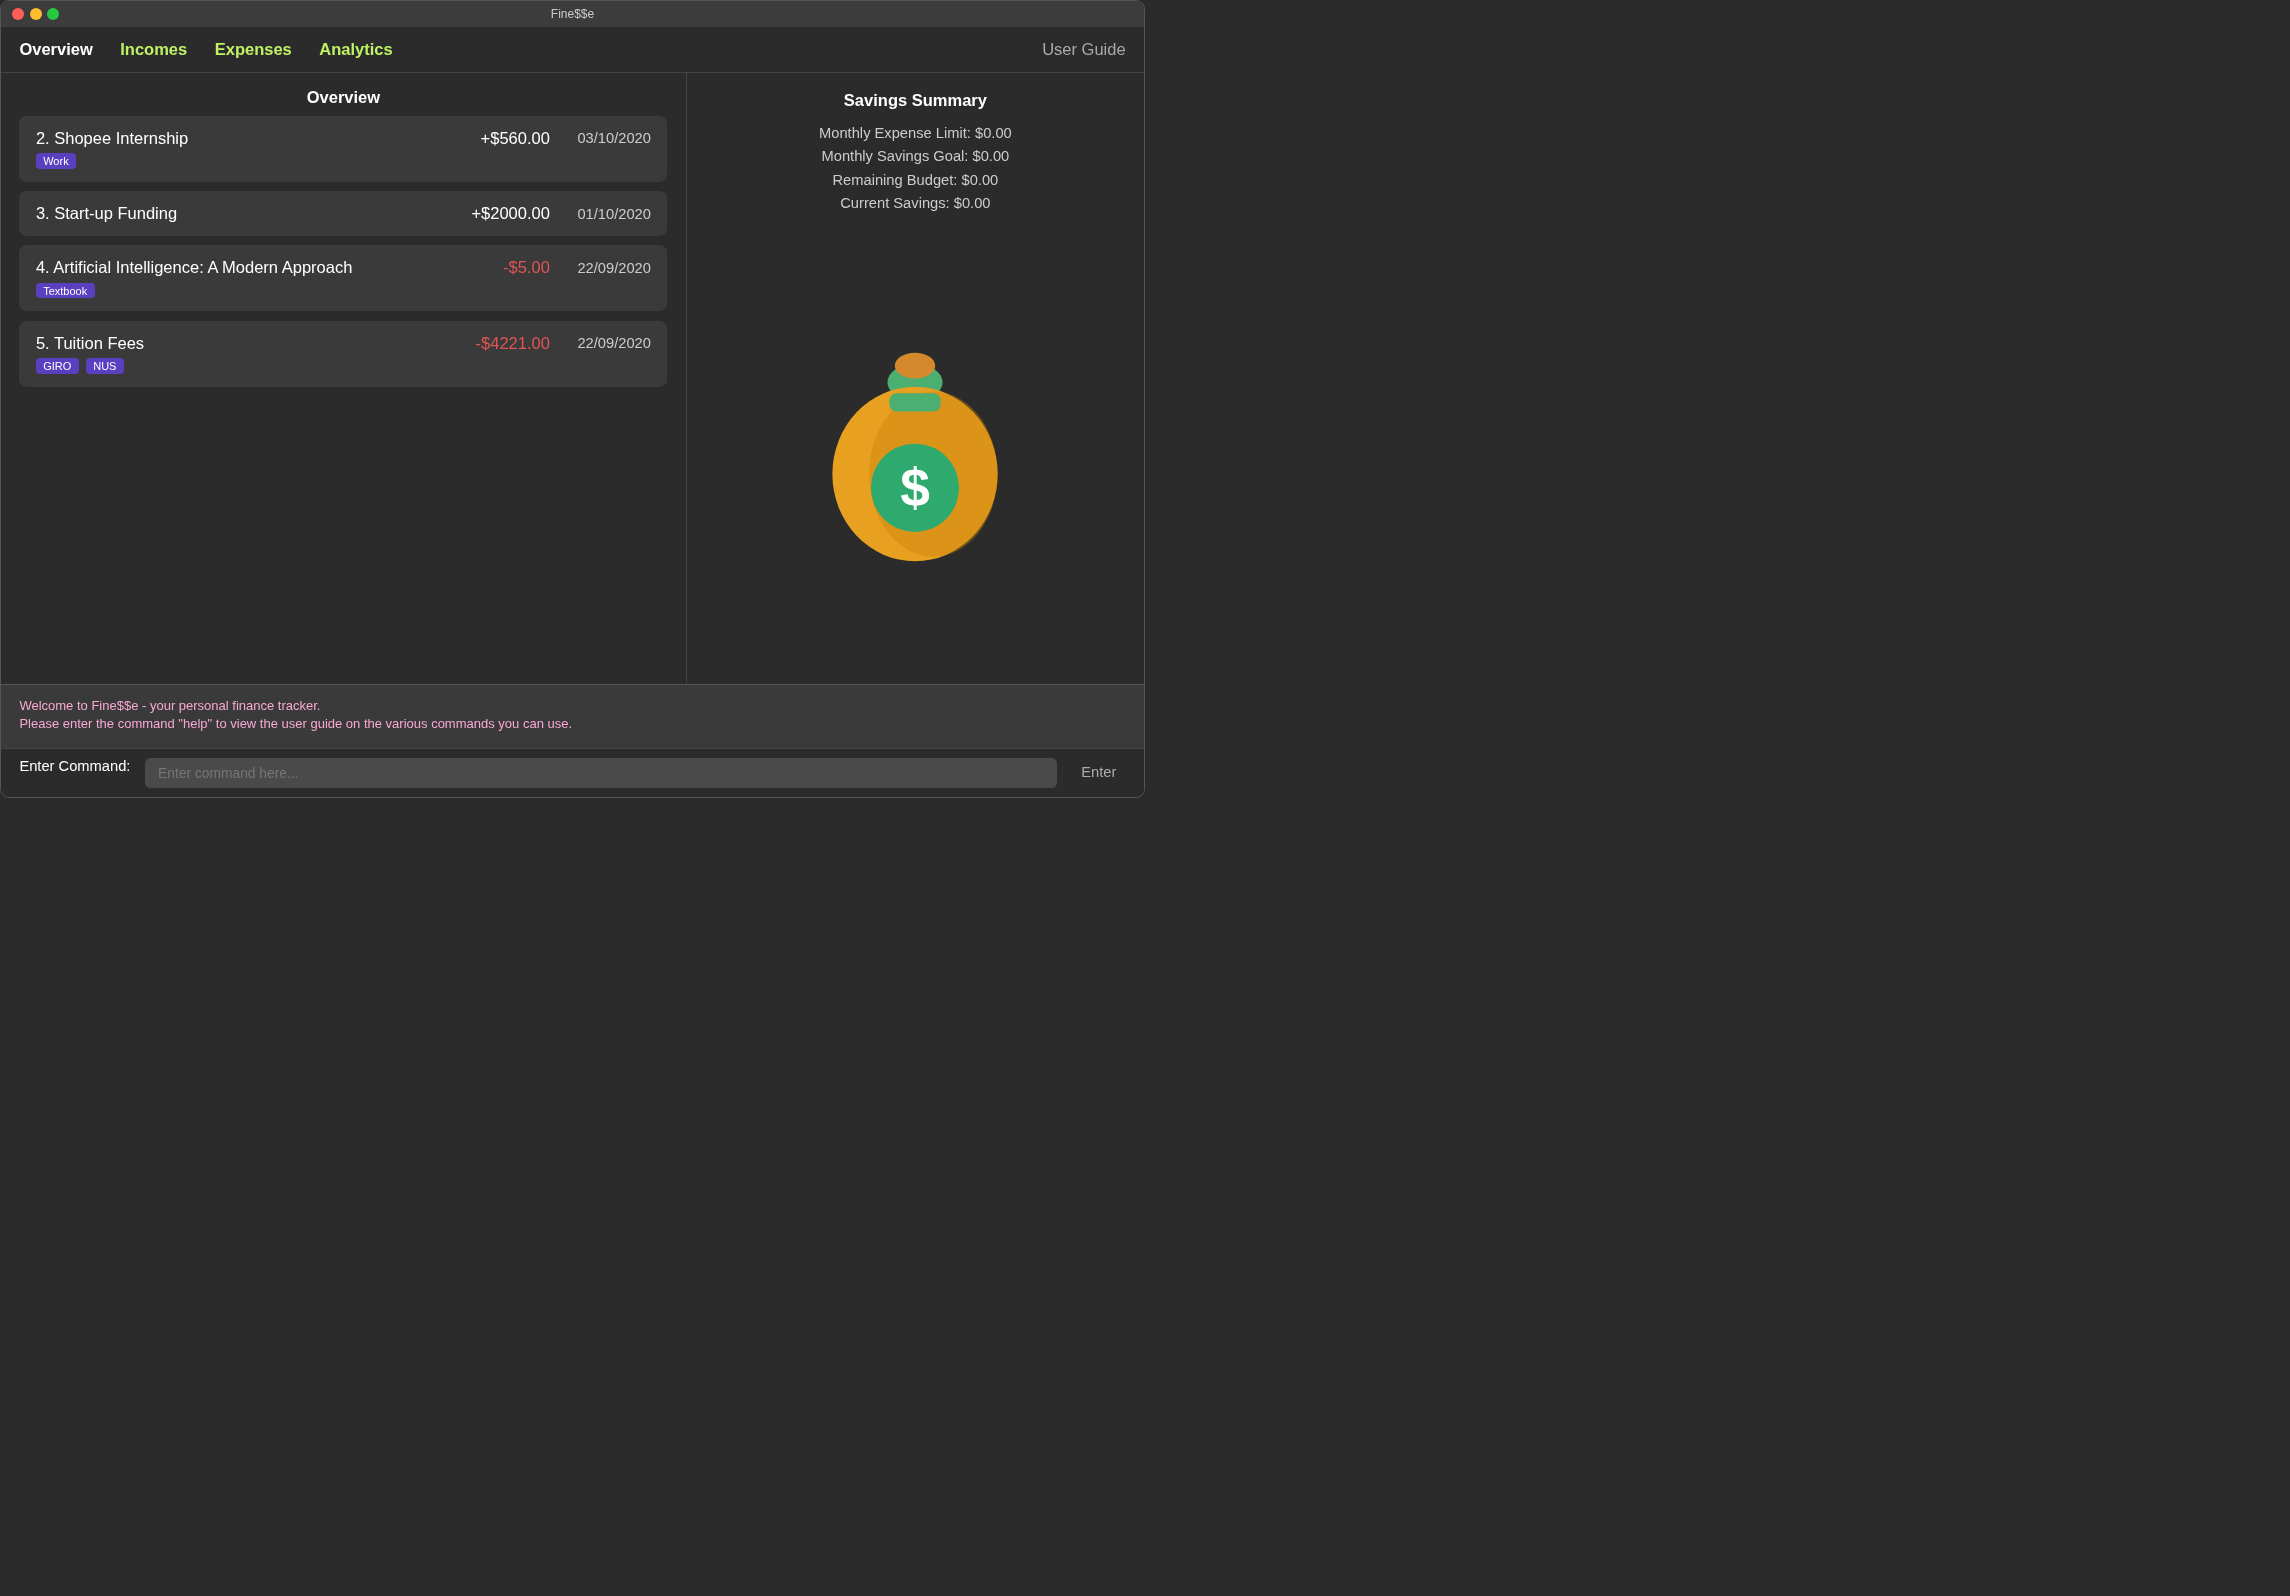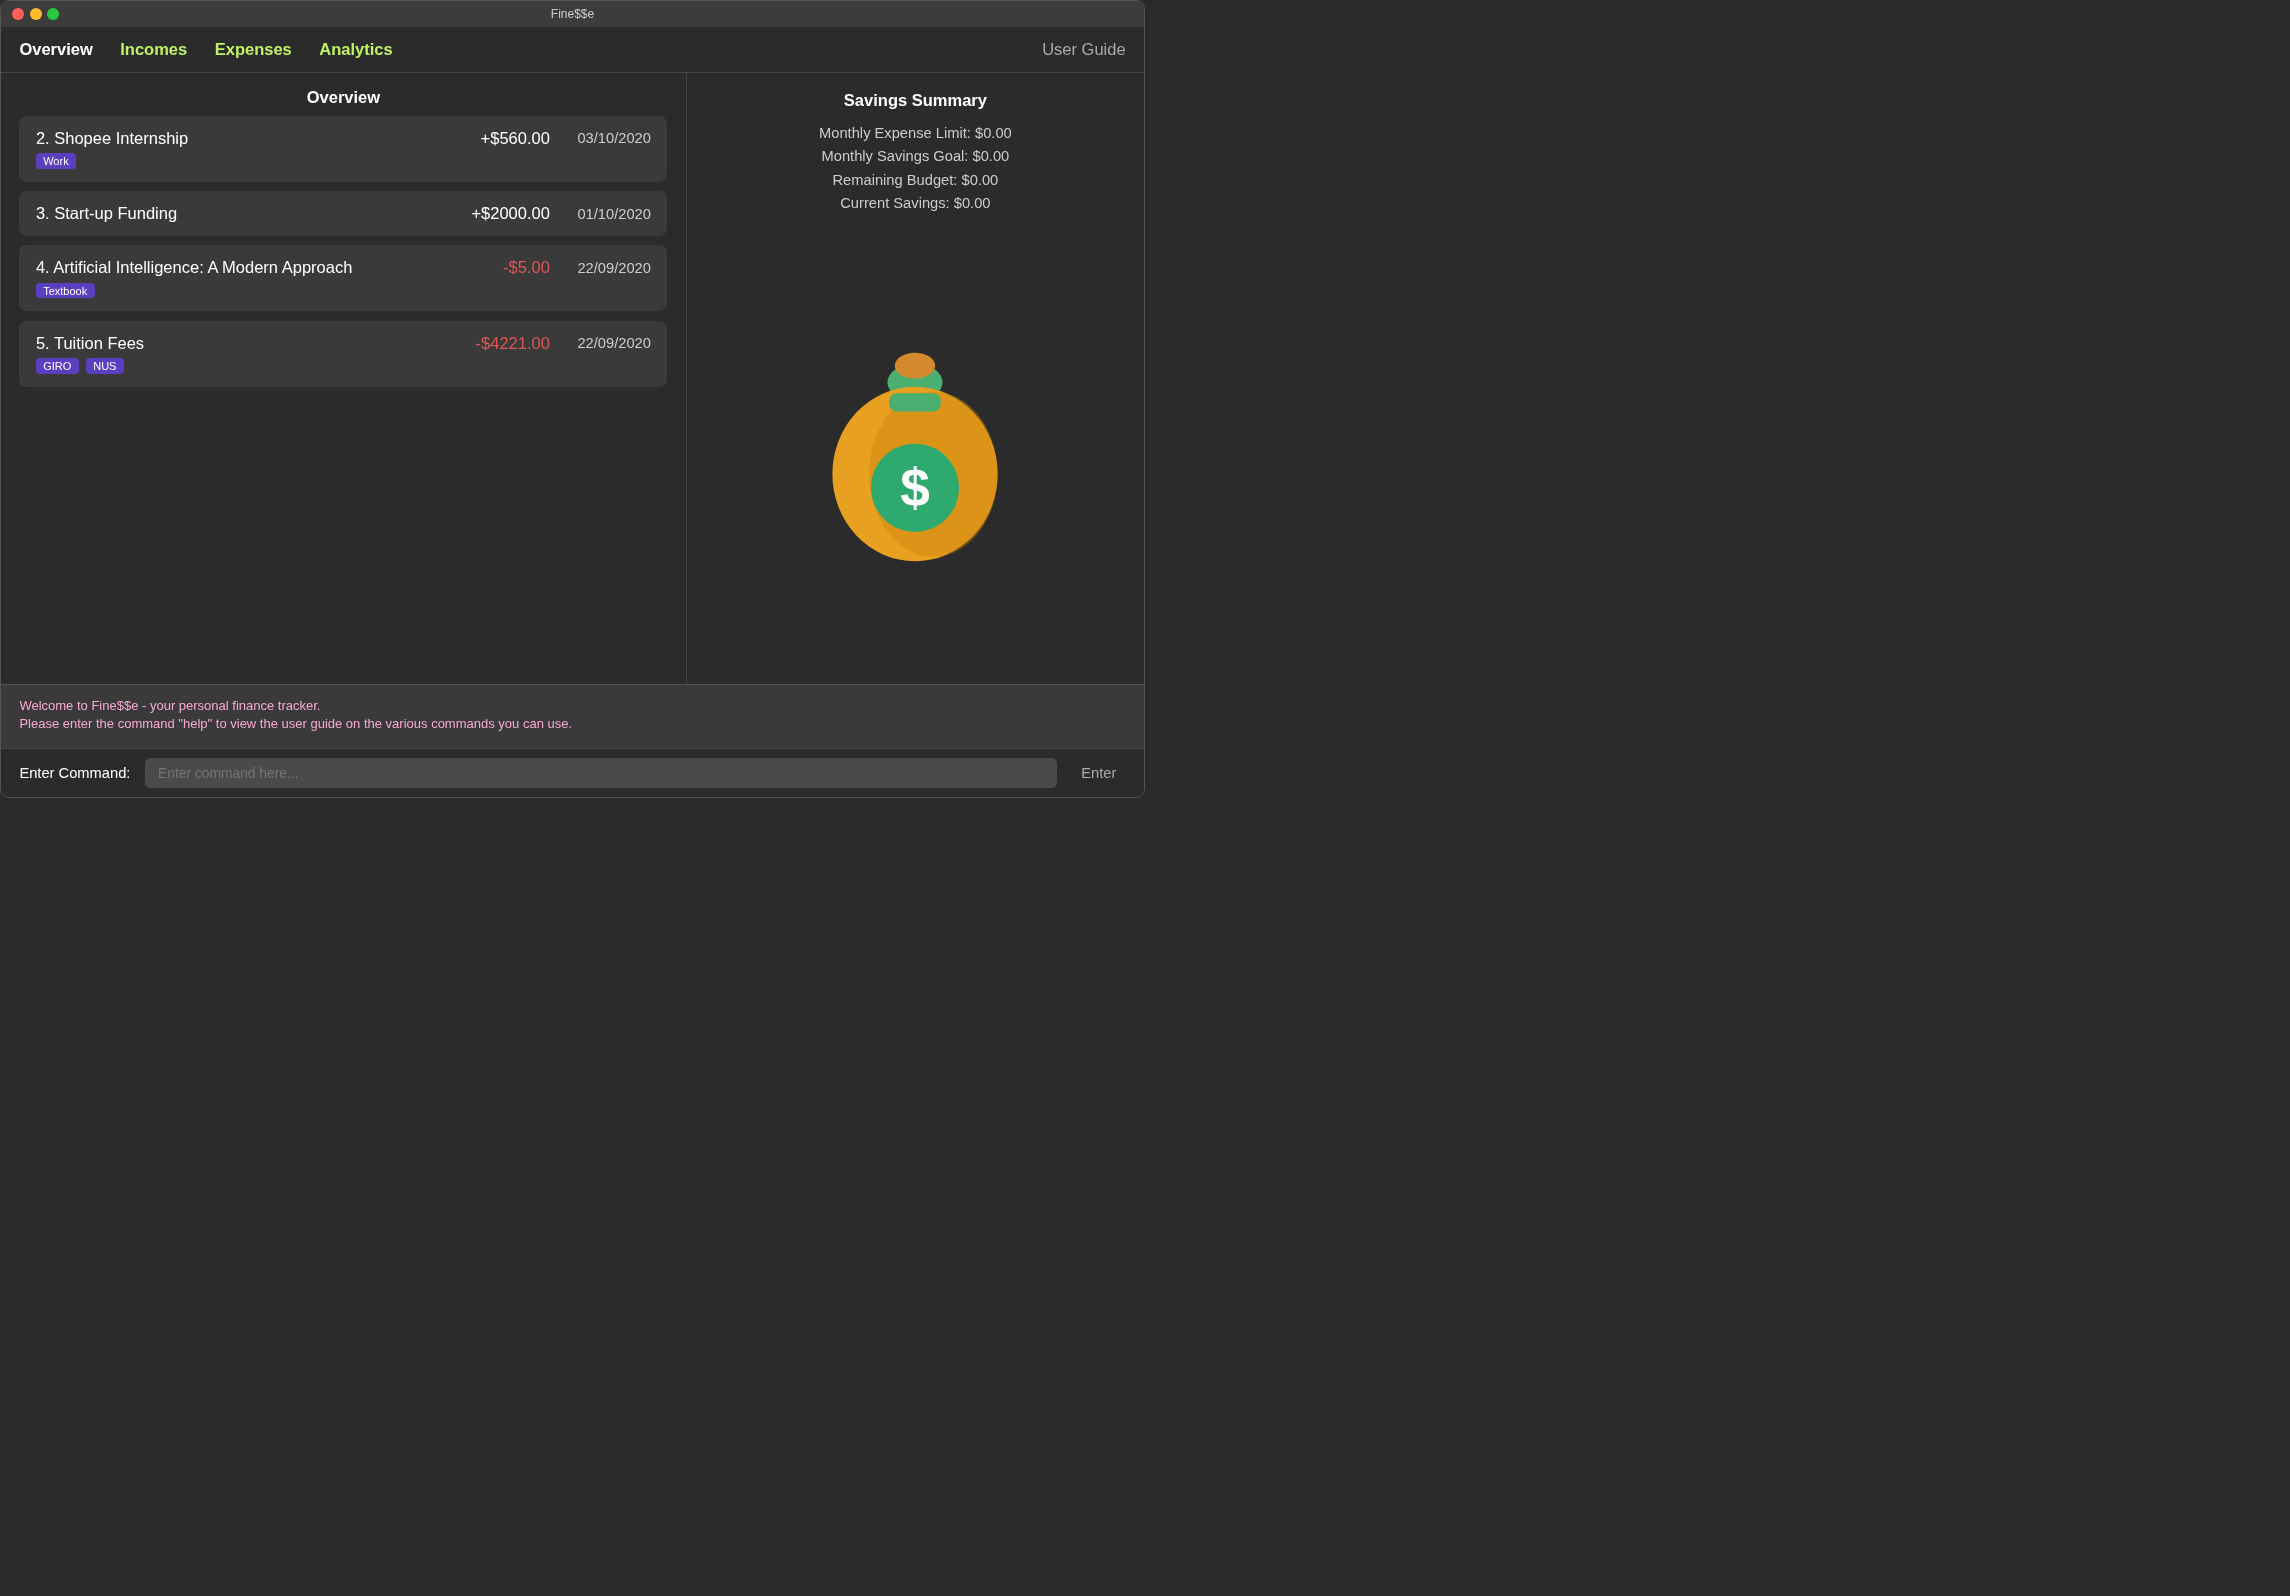--- a/index.html
+++ b/index.html
@@ -188,21 +188,21 @@
     .message-line {
       color: #f9a8d4;
       font-size: 13px;
       margin-bottom: 3.7px;
     }
     
     .command-bar {
       background: #2b2b2b;
       padding: 9.2px 18.4px;
       display: flex;
-      align-items: center;
+      align-items: flex-start;
       gap: 14.7px;
       border-top: 0.9px solid #444;
       flex-shrink: 0;
     }
     .command-label {
       color: #fff;
       font-size: 14.7px;
       white-space: nowrap;
     }
     .command-input {

